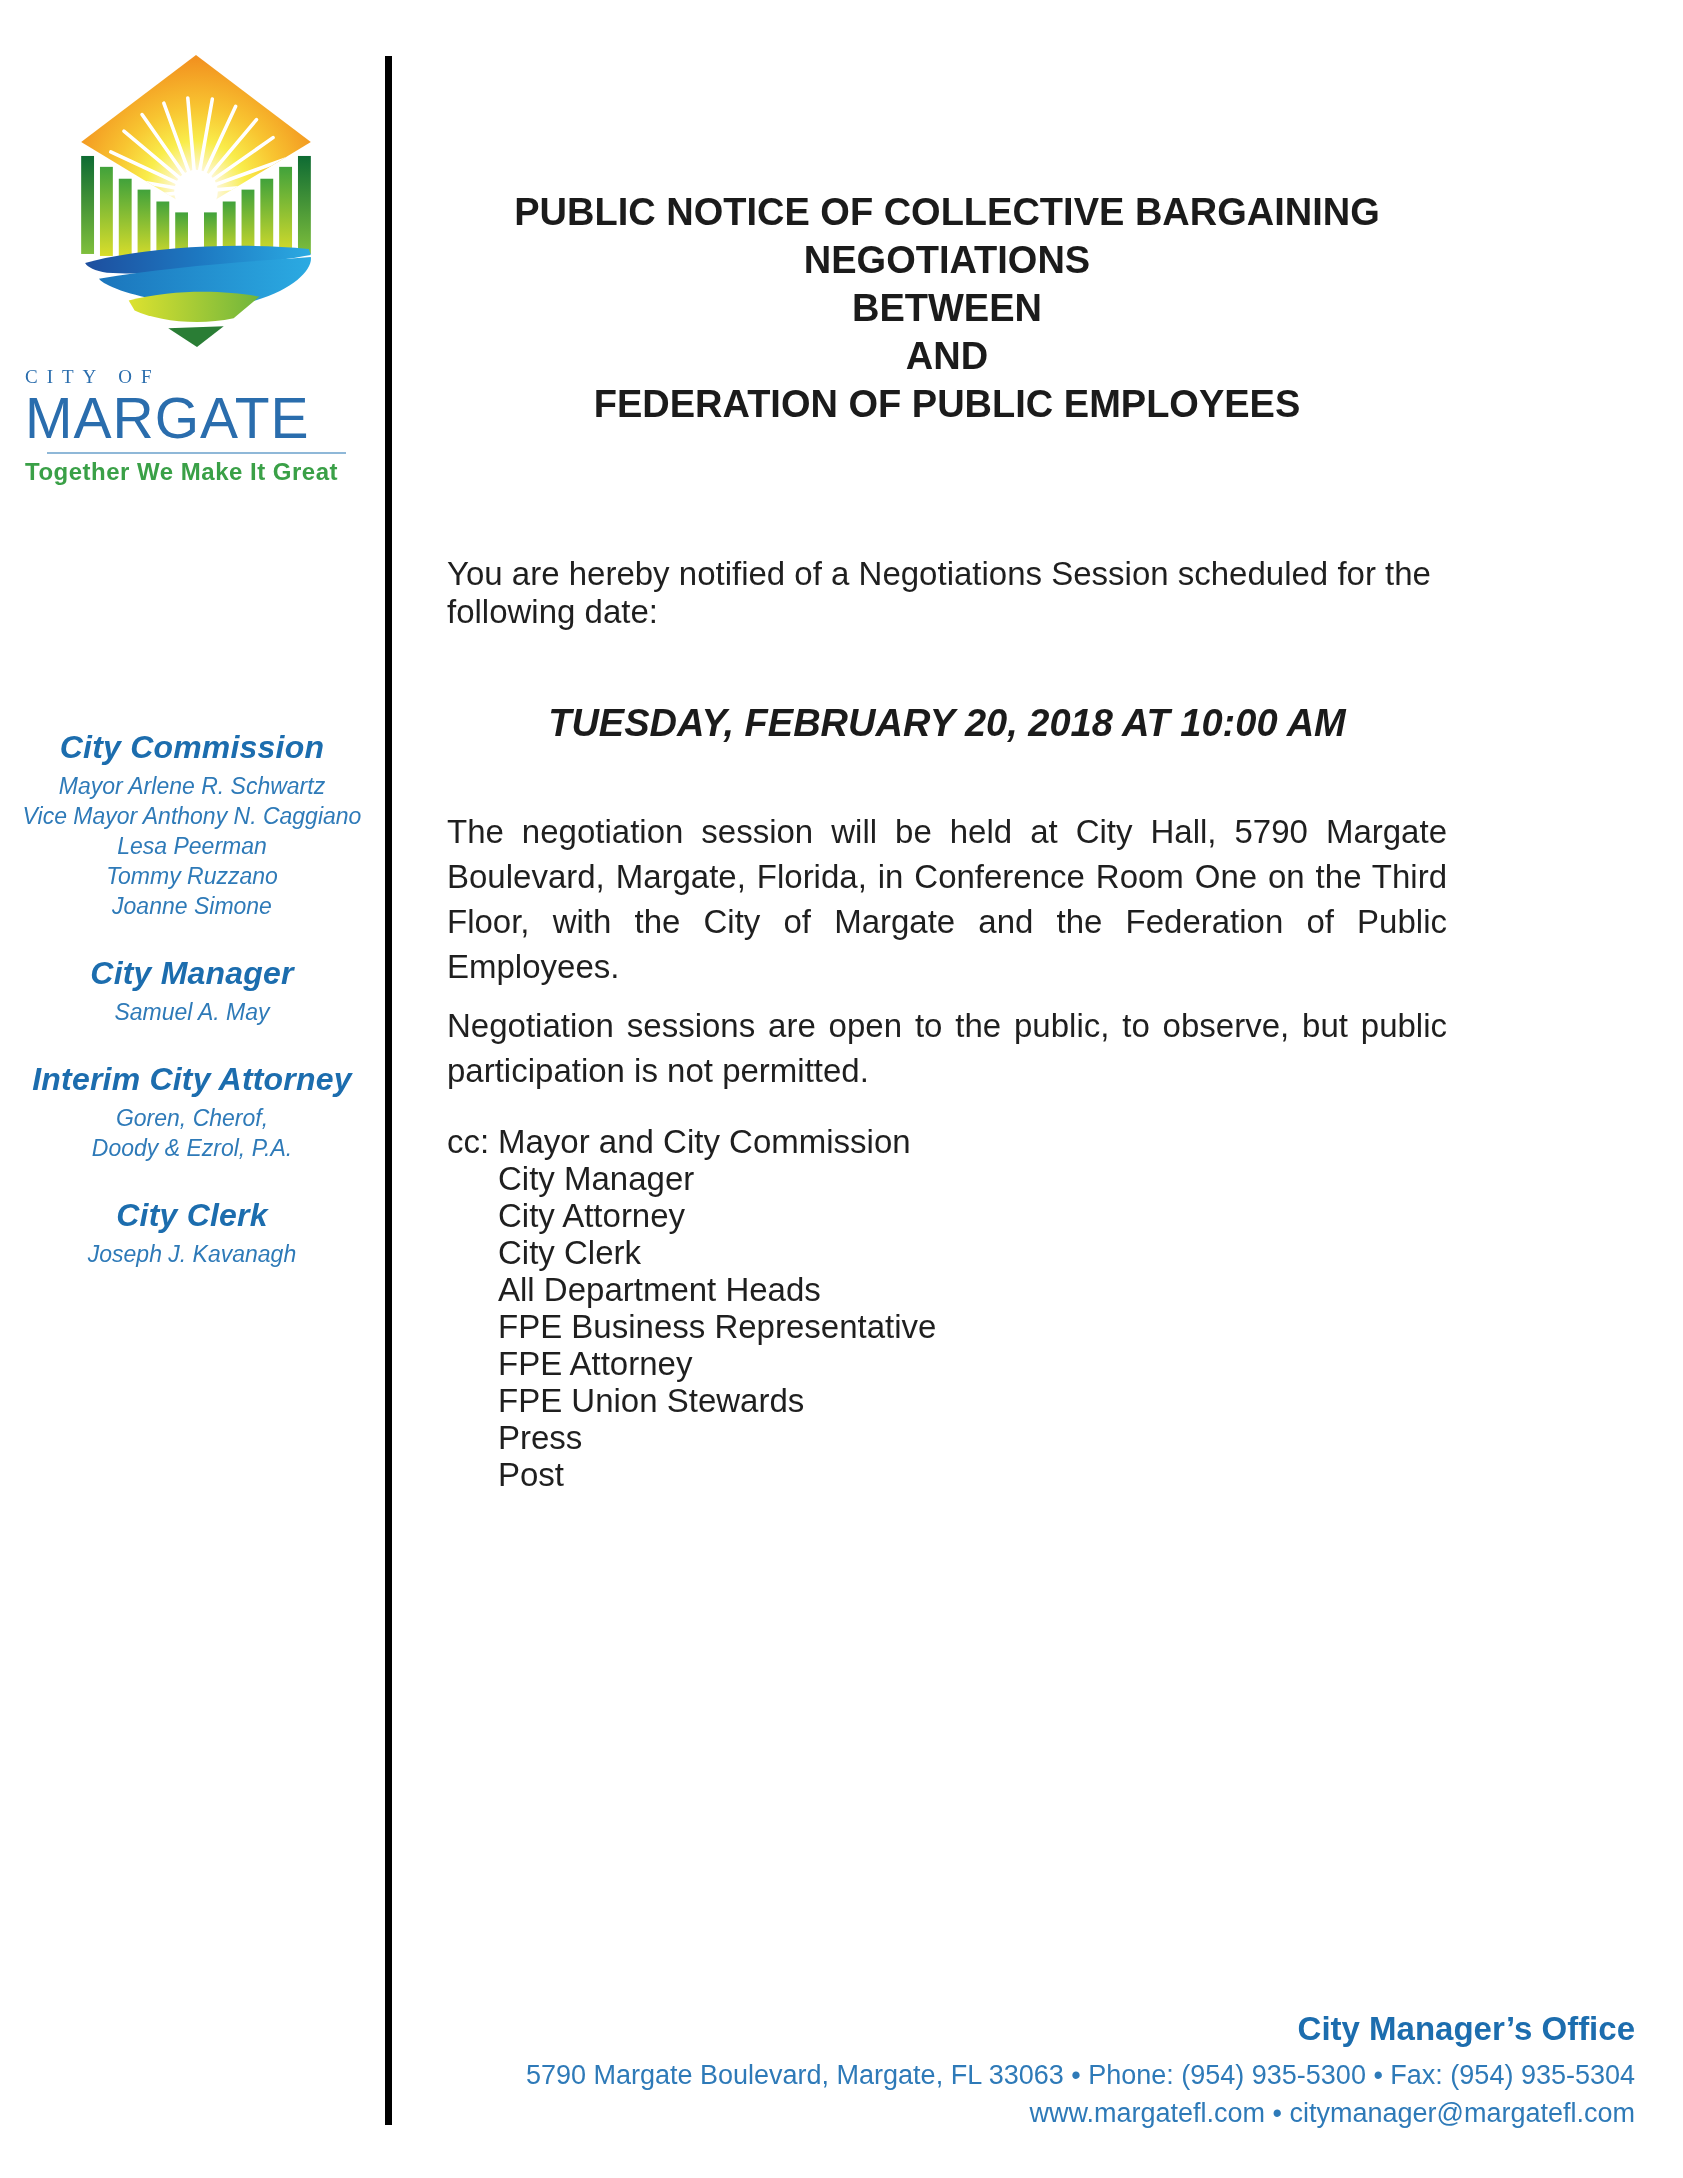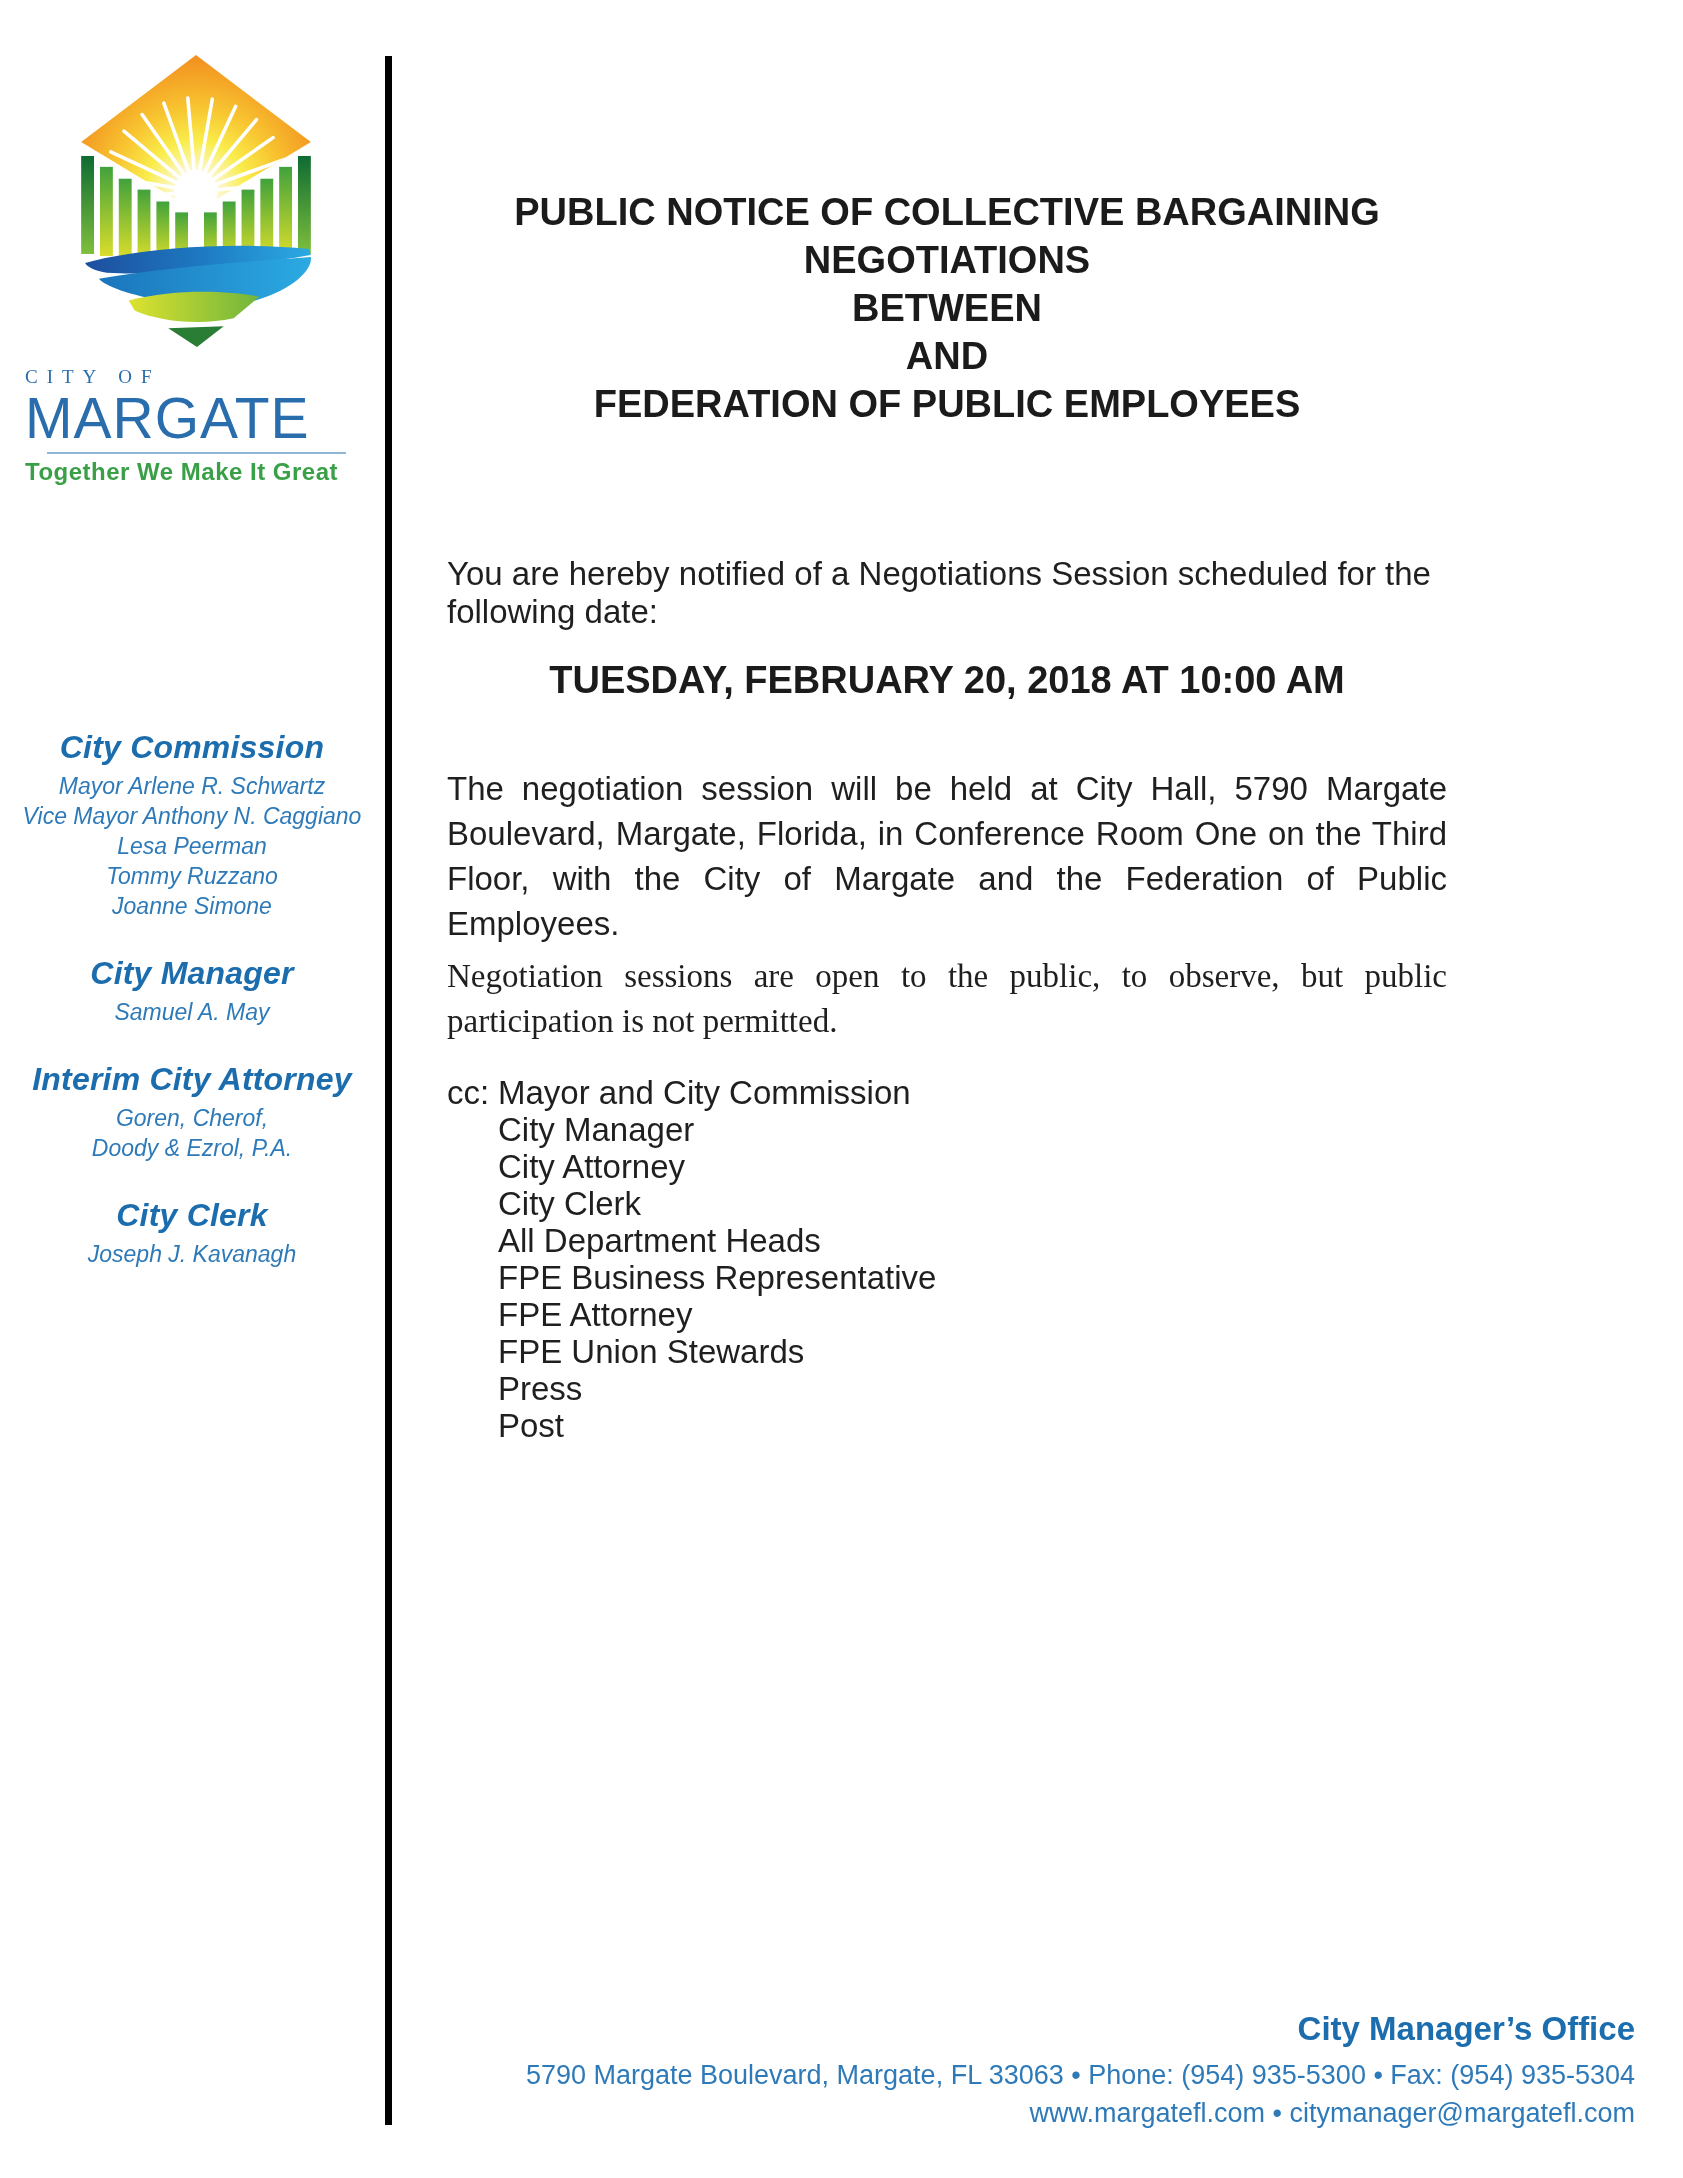--- a/index.html
+++ b/index.html
@@ -73,31 +73,32 @@
     padding-top:188px;
     text-align:center;
     font-size:38px; font-weight:bold; line-height:48px;
     color:#1b1b1b;
   }
   .intro {
     margin-top:127px;
     font-size:33px; line-height:38px;
   }
   .date-line {
-    margin-top:28px;
+    margin-top:71px;
     text-align:center;
     font-size:38px; font-weight:bold; line-height:42px;
     color:#1b1b1b;
+    font-style:italic;
   }
   .body-para {
     margin-top:65px;
     font-size:33px; line-height:45px;
     text-align:justify;
   }
-  .body-para.second { margin-top:8px;font-family:Liberation Serif, serif; }
+  .body-para.second { margin-top:14px; }
   .cc-block {
     margin-top:30px;
     display:flex;
     font-size:33px; line-height:37px;
   }
   .cc-label { width:51px; flex:0 0 51px; }
   .cc-items { flex:1; }
   .cc-item { display:block; }
 
   

